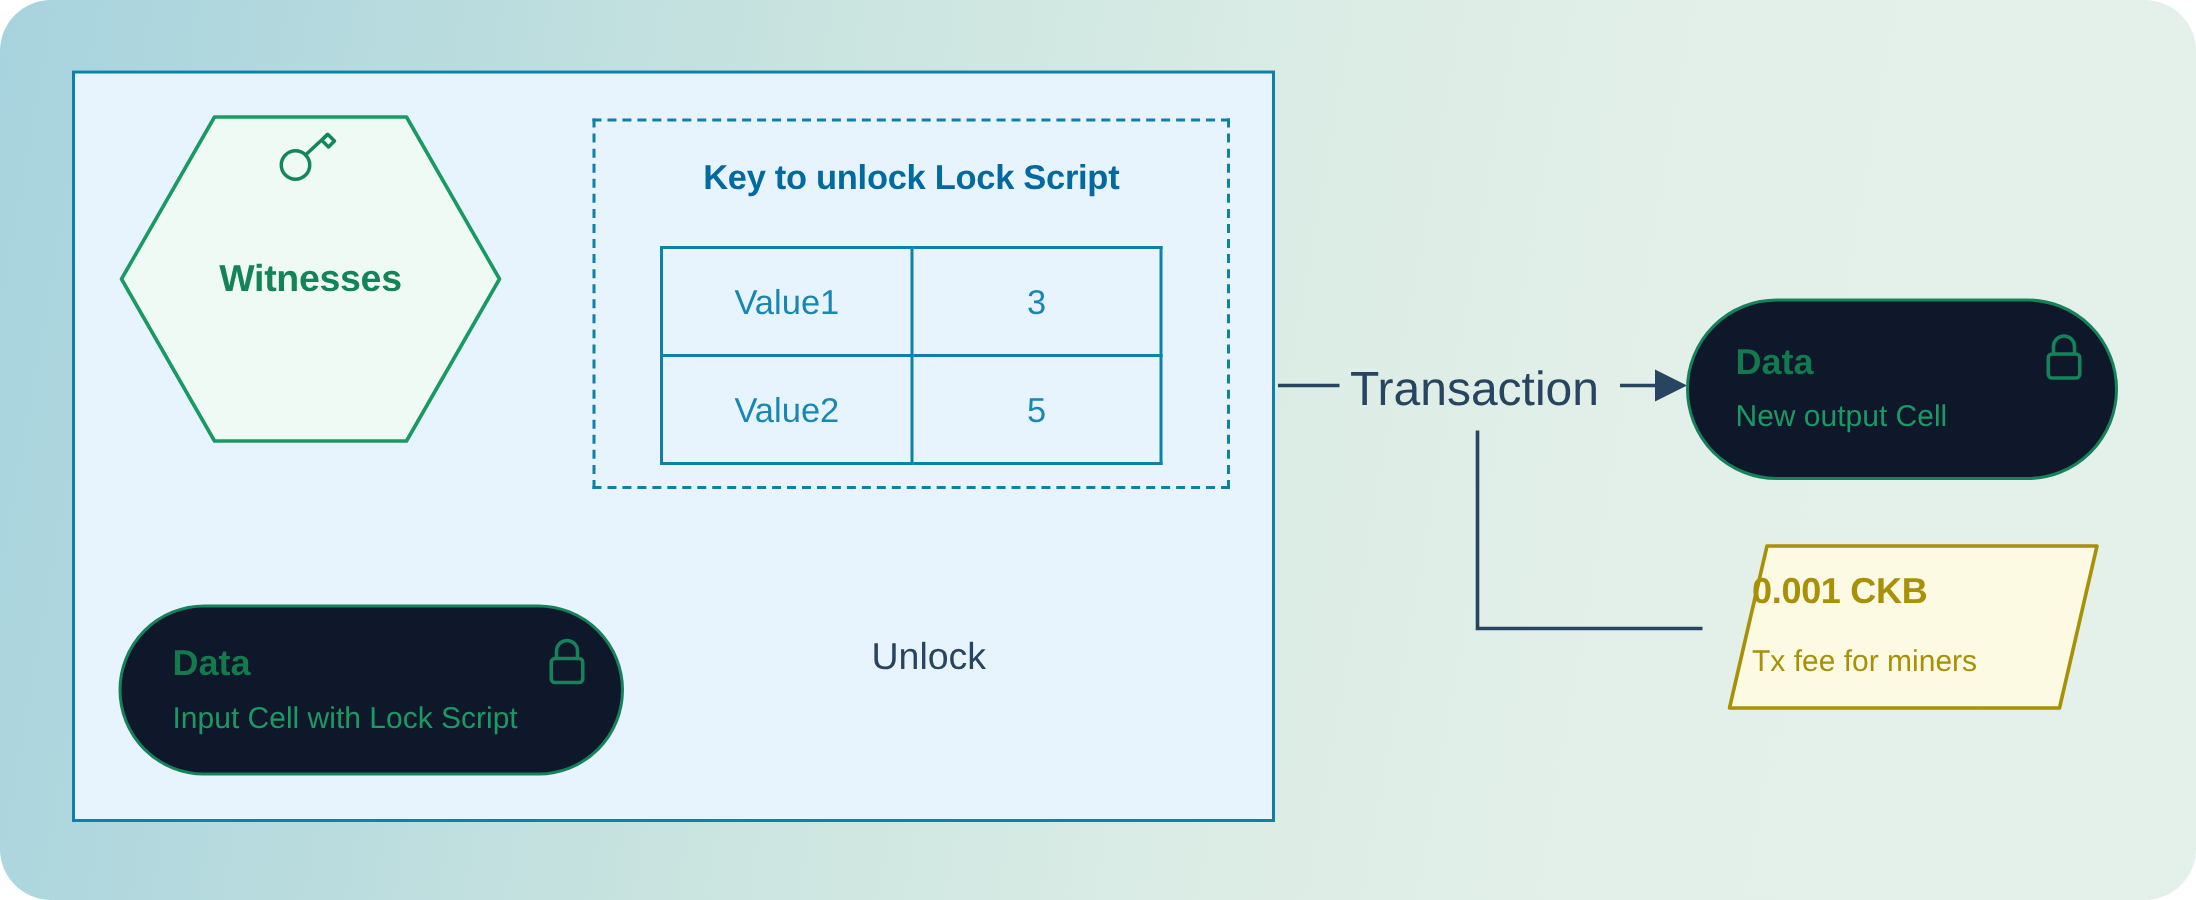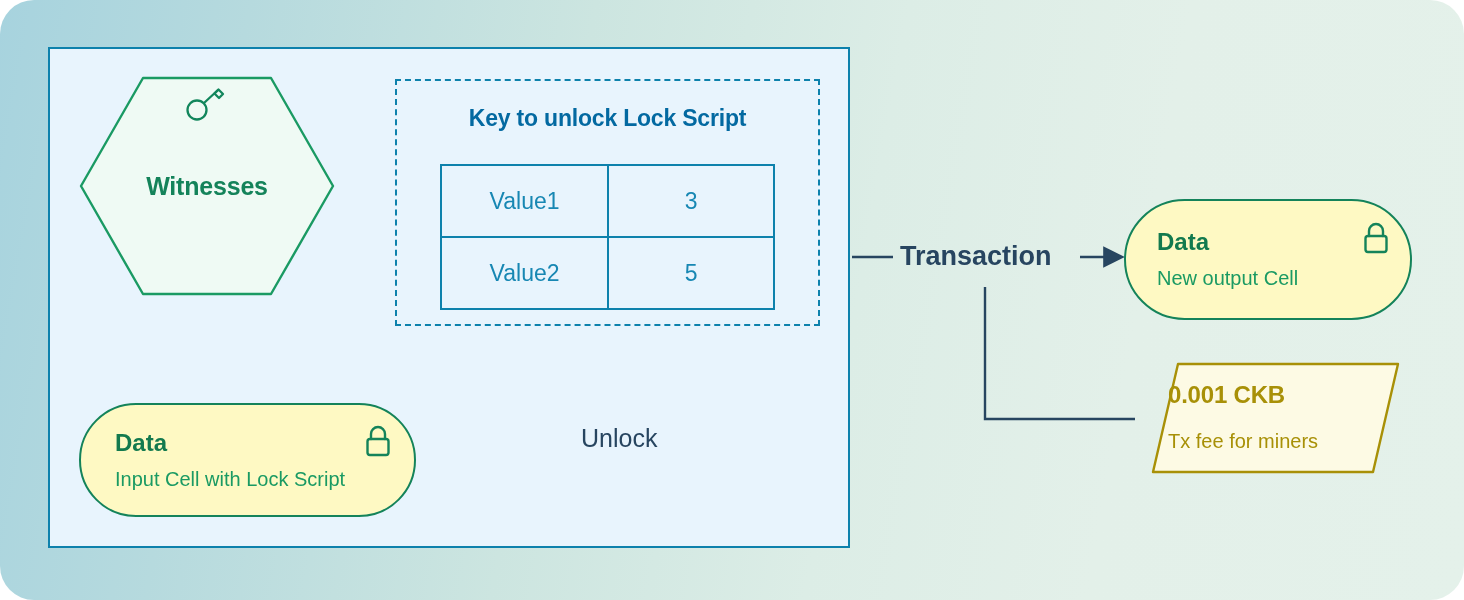--- a/index.html
+++ b/index.html
@@ -94,21 +94,21 @@
     font-weight: 400;
     margin-top: 36px;
   }
   .kv-table td.k { width: 167px; }
   .kv-table td.v { width: 168px; }
 
   
   .cell {
     position: absolute;
     border: 2px solid #14835a;
-    background: #fef9c3;
+    background: #0f172a;
     box-sizing: border-box;
   }
   .cell .ttl {
     position: absolute;
     font-size: 24px;
     font-weight: 700;
     color: #137a4e;
   }
   .cell .sub {
     position: absolute;
@@ -152,24 +152,23 @@
     left: 1168px; top: 430px;
     font-size: 20px; font-weight: 400;
     color: #a89007;
     white-space: nowrap;
   }
 
   
   #transaction-label {
     position: absolute;
     left: 900px; top: 241px;
-    font-size: 27px;
+    font-size: 32px;
     color: #274560;
     white-space: nowrap;
-    font-weight: bold;
   }
   #unlock-label {
     position: absolute;
     left: 581px; top: 424px;
     font-size: 25px;
     color: #274560;
     white-space: nowrap;
   }
 
   

